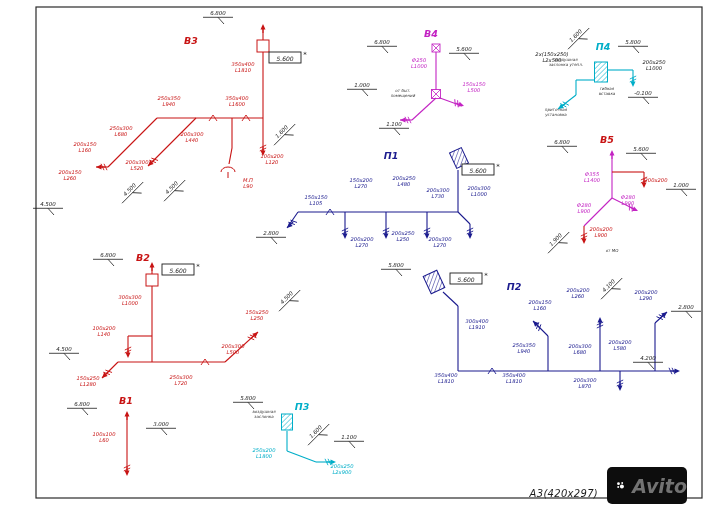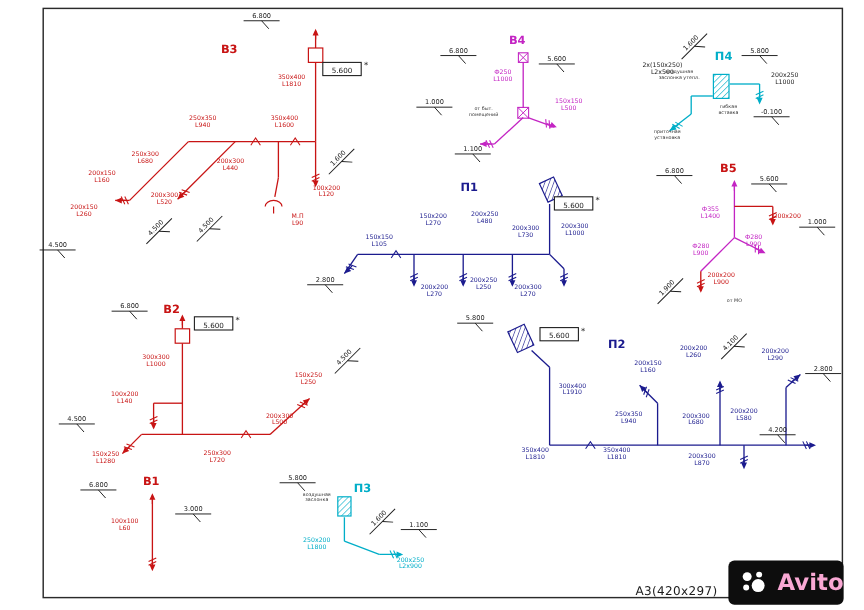--- a/index.html
+++ b/index.html
@@ -1,22 +1,22 @@
 <!DOCTYPE html>
 <html><head>
 <meta charset="utf-8">
 <style>
   html,body{margin:0;padding:0;background:#fff;}
   .sheet{position:relative;width:720px;height:508px;background:#fff;overflow:hidden;
-         font-family:"DejaVu Sans",sans-serif;}
+         font-family:"DejaVu Sans",sans-serif;font-style:italic;}
   .sheet svg{position:absolute;left:0;top:0;}
   .format-label{position:absolute;right:122px;bottom:9px;font-size:10px;color:#1c1c1c;letter-spacing:.3px;}
-  .watermark{position:absolute;left:607px;top:467px;width:96px;height:37px;background:#0d0d0d;
+  .watermark{position:absolute;left:607px;top:467px;width:80px;height:37px;background:#0d0d0d;
              border-radius:5px;display:flex;align-items:center;gap:7px;padding-left:9px;
-             box-sizing:border-box;color:#f9a8d4;font-weight:bold;font-size:19px;}
+             box-sizing:border-box;color:#737373;font-weight:bold;font-size:19px;}
   .watermark svg{position:static;}
 </style>
 </head>
 <body>
 
 <div class="sheet">
   <svg width="720" height="508" viewBox="0 0 720 508">
       <rect x="36" y="7" width="666" height="491" fill="none" stroke="#2a2a2a" stroke-width="1.2"></rect>
       <defs>
         <pattern id="h-navy" width="3.5" height="3.5" patternUnits="userSpaceOnUse" patternTransform="rotate(45)">

